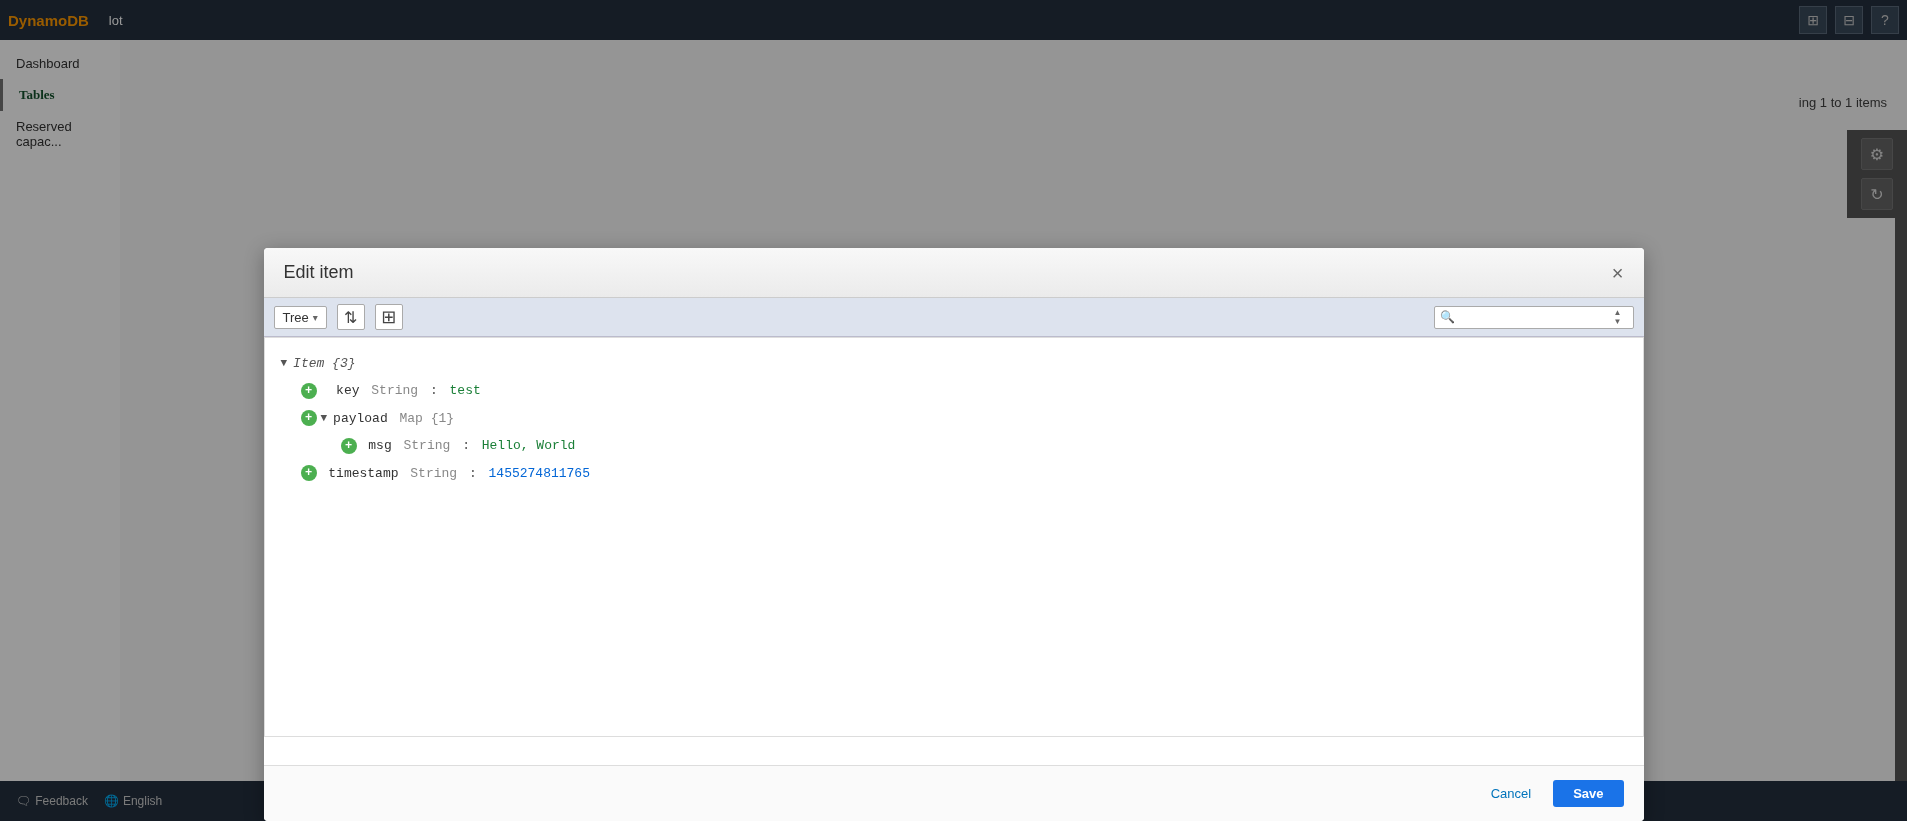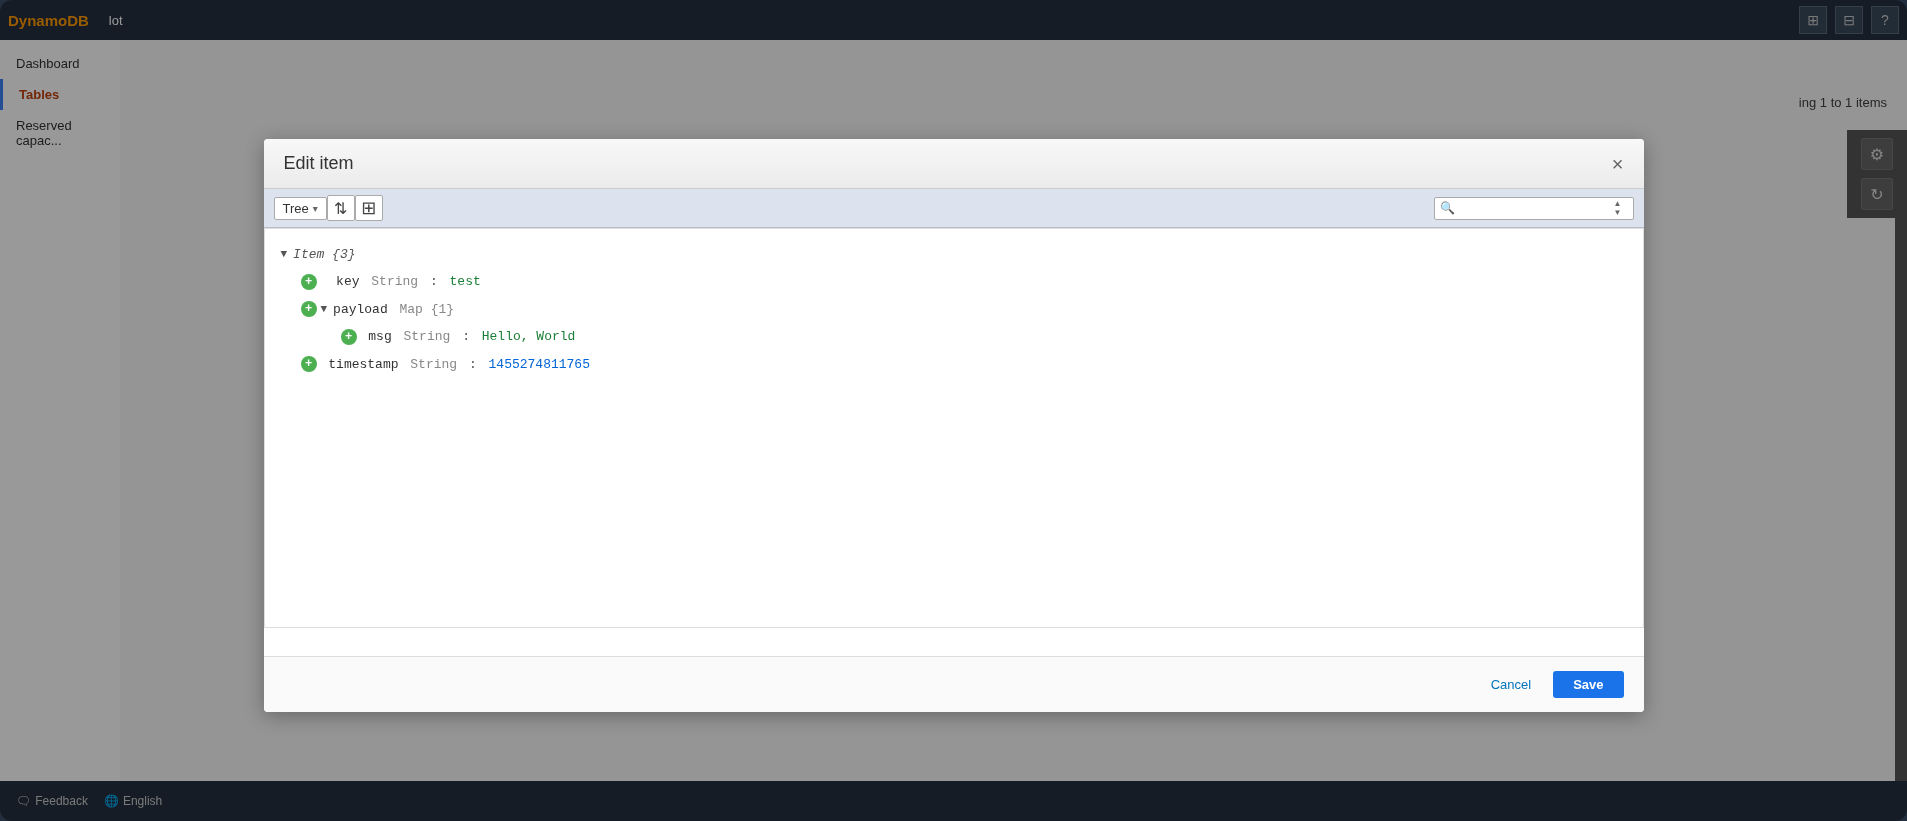--- a/index.html
+++ b/index.html
@@ -67,23 +67,24 @@
       border-right: 1px solid #ddd;
       padding-top: 8px;
     }
     .sidebar-item {
       padding: 8px 16px;
       font-size: 13px;
       color: #333;
       cursor: pointer;
     }
     .sidebar-item.active {
-      border-left: 3px solid #3b82f6;
-      color: #c2410c;
+      border-left: 3px solid #737373;
+      color: #14532d;
       font-weight: bold;
+      font-family: Liberation Serif, serif;
     }
 
     
     .main-content {
       position: absolute;
       top: 40px; left: 120px; right: 0; bottom: 40px;
       background: #f9f9f9;
       overflow: hidden;
     }
 
@@ -150,24 +151,23 @@
       color: #ccc;
     }
 
     
     .modal-overlay {
       position: absolute;
       top: 0; left: 0; right: 0; bottom: 0;
       background: rgba(0,0,0,0.4);
       z-index: 100;
       display: flex;
-      align-items: center;
+      align-items: flex-end;
       justify-content: center;
       padding-top: 30px;
-      border-radius: 12px;
     }
 
     
     .modal {
       background: #fff;
       border-radius: 4px;
       box-shadow: 0 4px 20px rgba(0,0,0,0.3);
       width: 1380px;
       max-height: 760px;
       display: flex;
@@ -197,21 +197,21 @@
       line-height: 1;
       padding: 0;
     }
 
     
     .modal-toolbar {
       background: #dde3ee;
       padding: 6px 10px;
       display: flex;
       align-items: center;
-      gap: 0;
+      gap: 10px;
       border-bottom: 1px solid #bbc;
     }
     .tree-dropdown {
       display: flex;
       align-items: center;
       background: #fff;
       border: 1px solid #aaa;
       padding: 3px 8px;
       font-size: 13px;
       color: #333;

